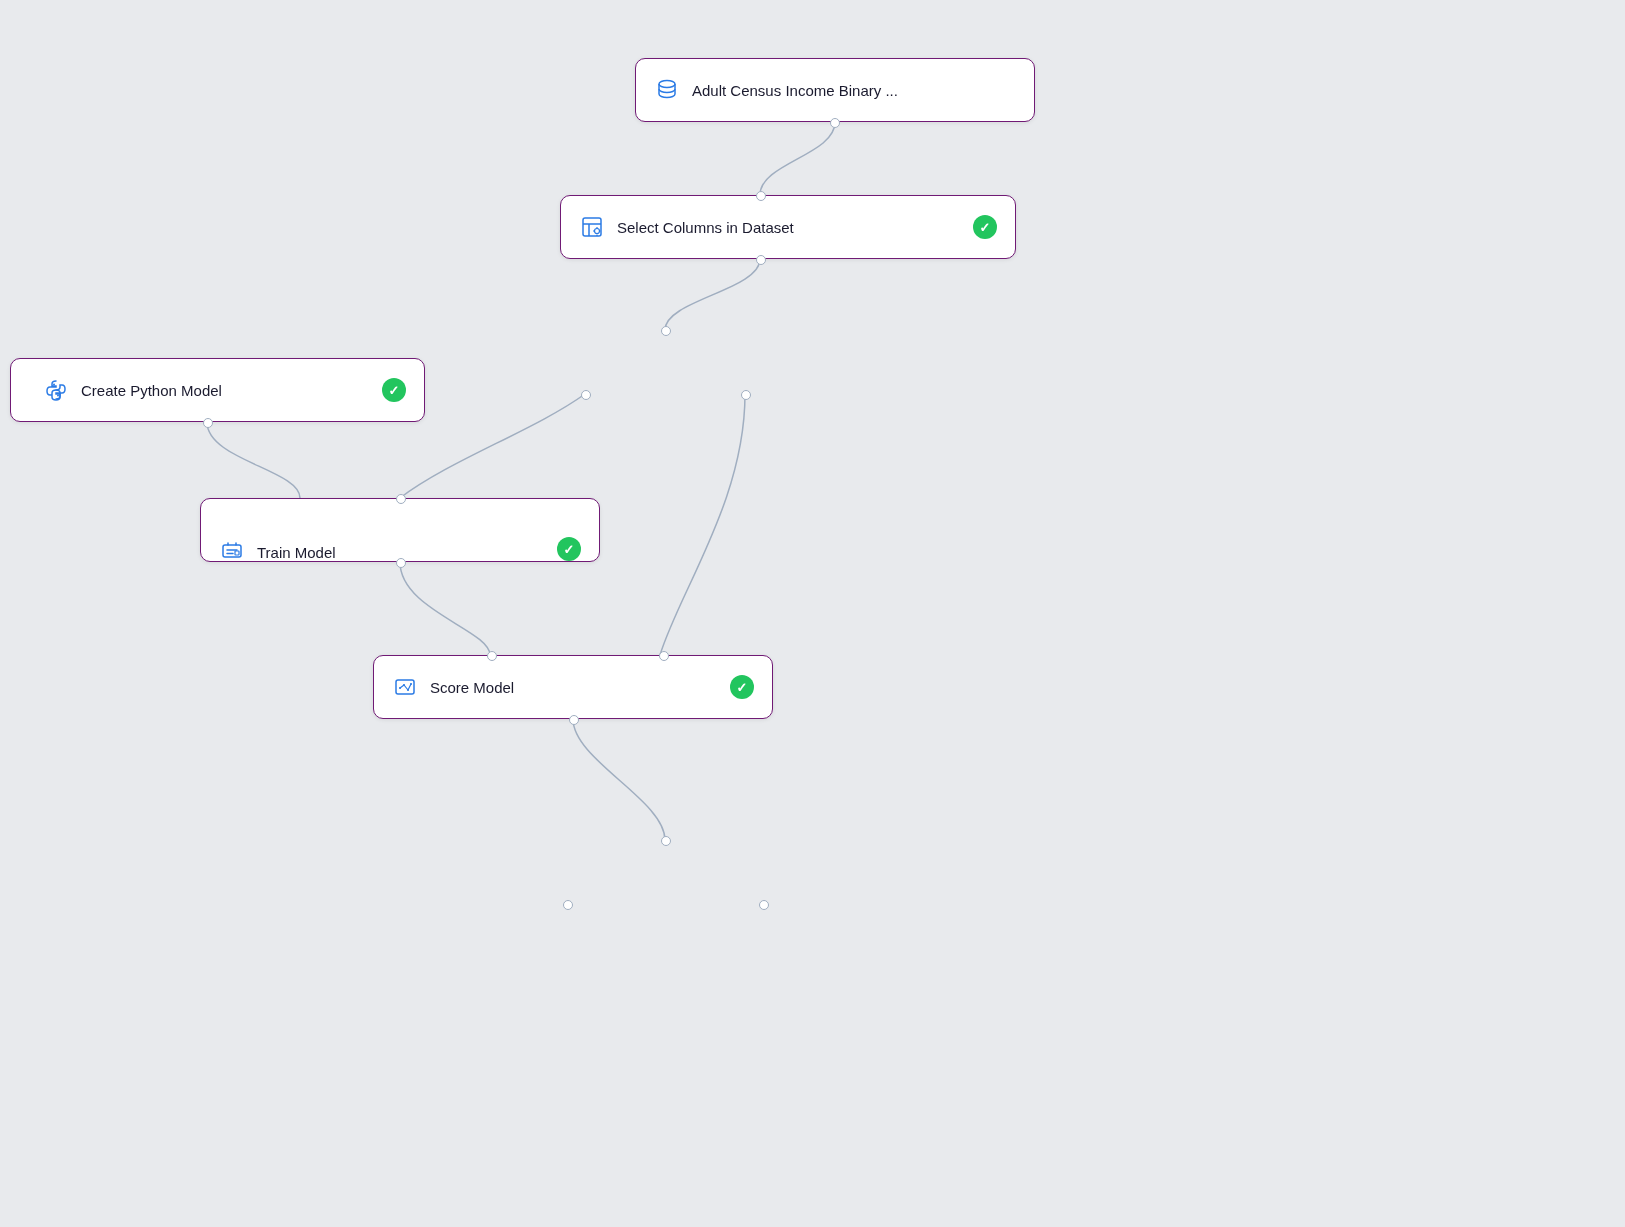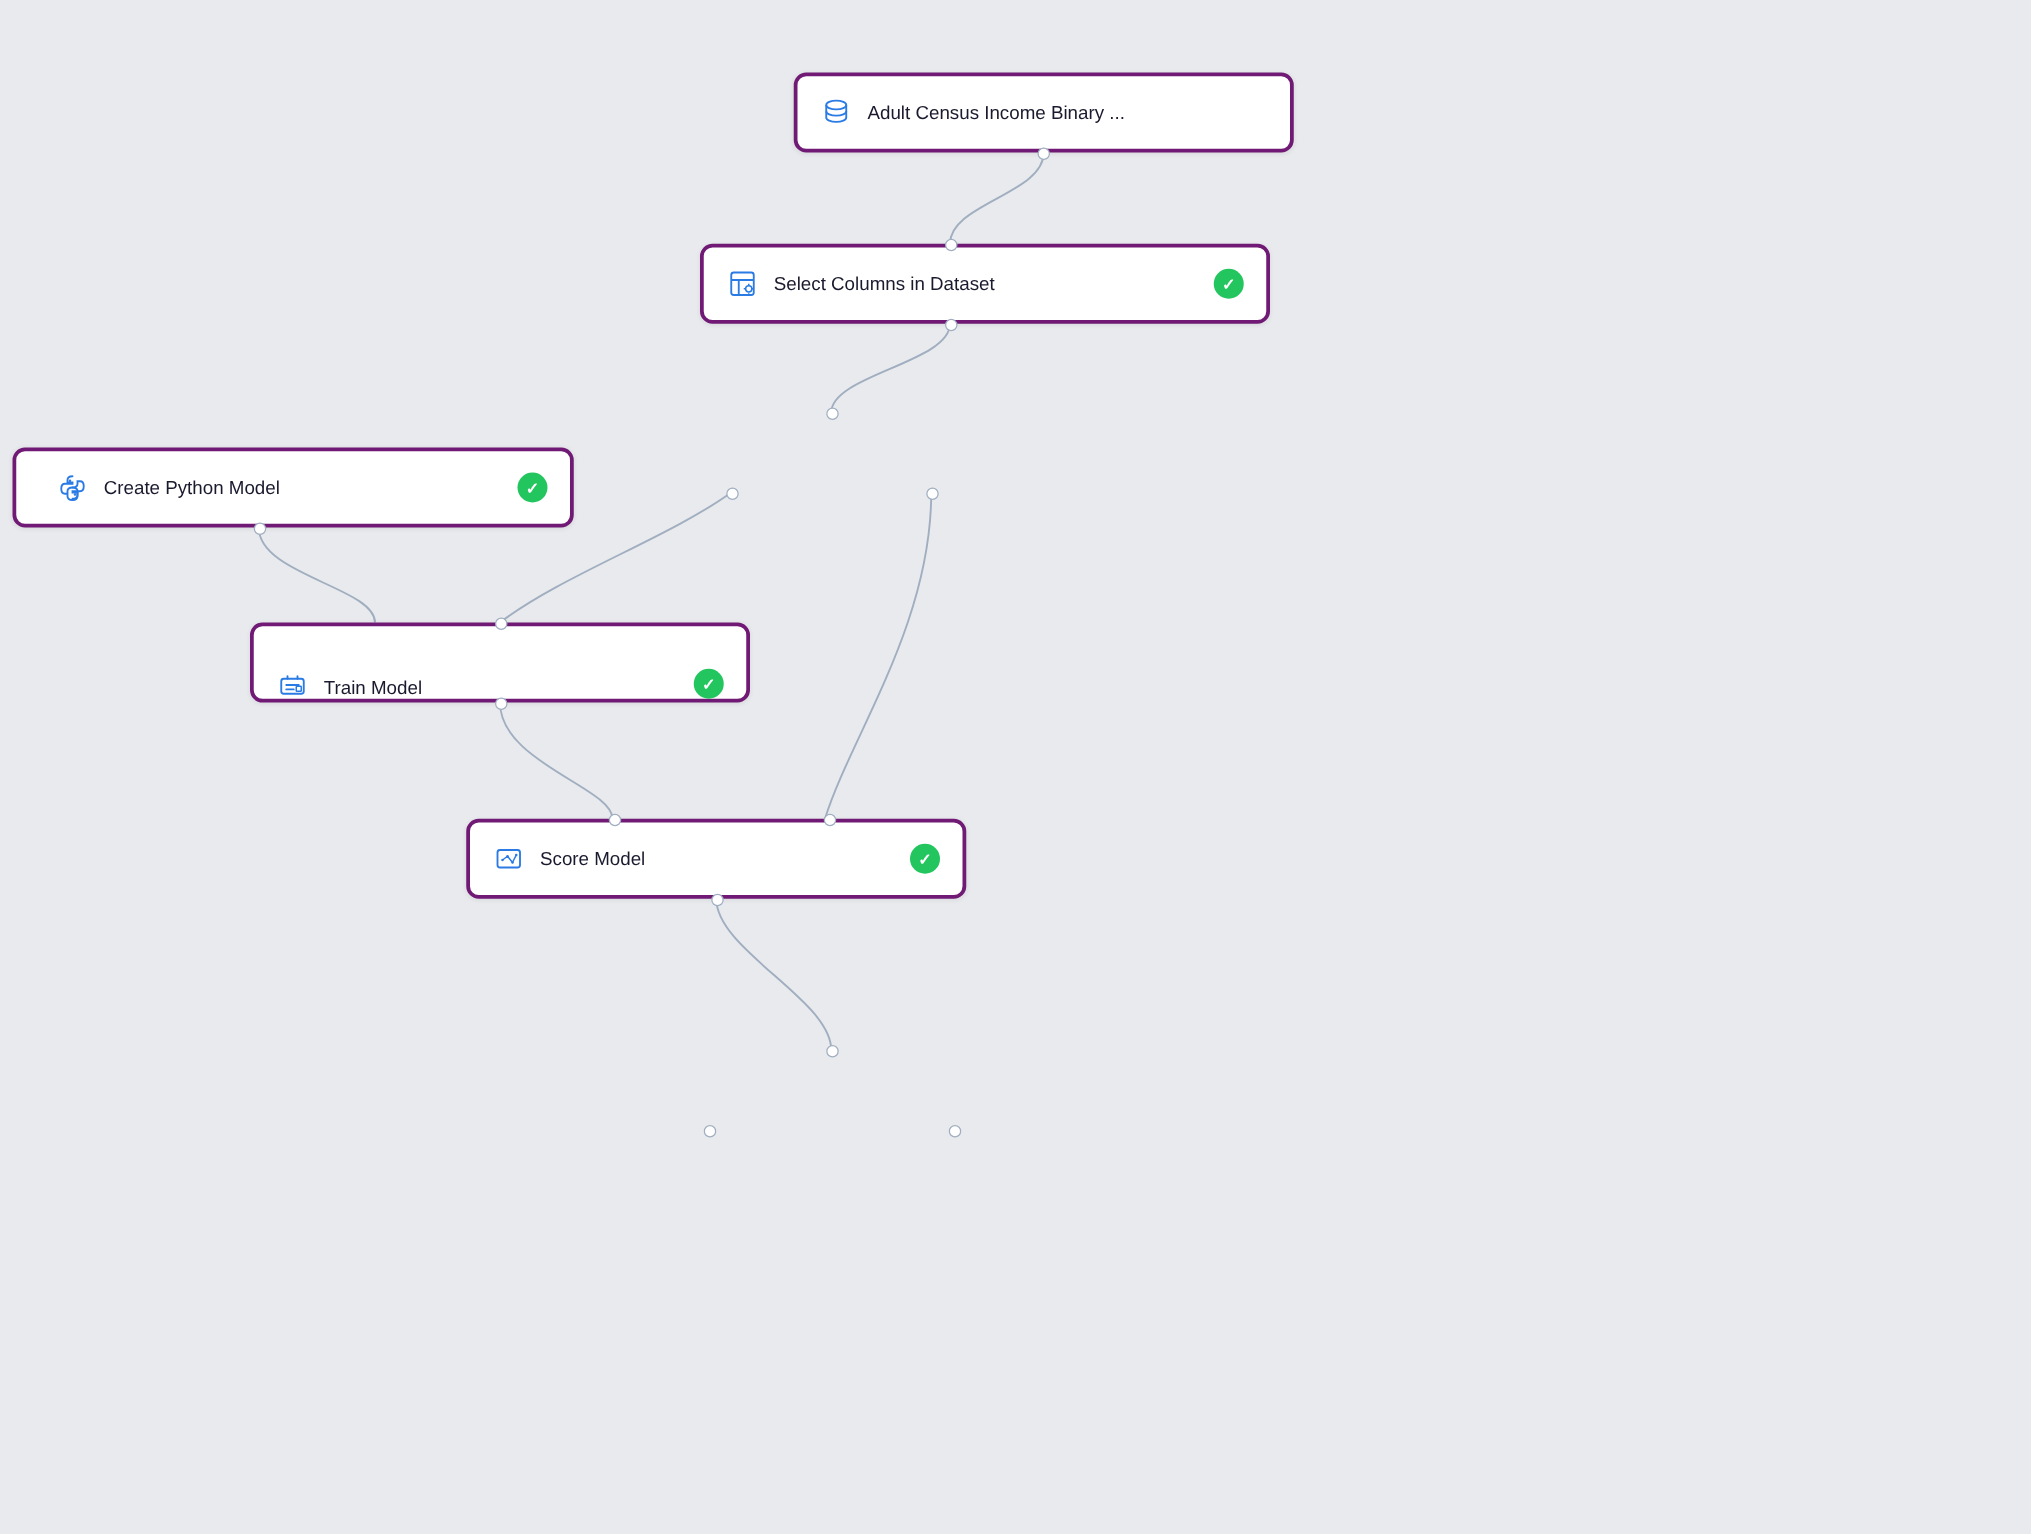--- a/index.html
+++ b/index.html
@@ -15,21 +15,21 @@
 
     .canvas {
       position: relative;
       width: 100%;
       height: 100%;
     }
 
     .node {
       position: absolute;
       background: #ffffff;
-      border: 3px solid #701a75;
+      border: 1px solid #701a75;
       border-radius: 10px;
       display: flex;
       align-items: center;
       padding: 0 18px;
       height: 64px;
       box-shadow: 0 1px 4px rgba(0,0,0,0.08);
       gap: 12px;
     }
 
     .node-label {
@@ -138,21 +138,21 @@
       </svg>
     </span>
     <span class="node-label">Select Columns in Dataset</span>
     <div class="check-icon"></div>
   </div>
 
   <div class="connector-dot" style="left: 756px; top: 255px;"></div>
 
   <div class="connector-dot" style="left: 661px; top: 326px;"></div>
 
-  <div class="node" style="left: 10px; top: 358px; width: 449px; padding-left: 32px;">
+  <div class="node" style="left: 10px; top: 358px; width: 415px; padding-left: 32px;">
     <span class="node-icon">
       <svg width="22" height="22" viewBox="0 0 22 22" fill="none" xmlns="http://www.w3.org/2000/svg">
         <path d="M11 2C8.5 2 7 3.2 7 5v2h4v1H5c-2 0-3 1.5-3 4s1 4 3 4h2v-2c0-2 1.5-3 4-3s4 1 4 3v4c0 2-1 3-4 3s-4-1-4-3v-1" stroke="#2b7be5" stroke-width="1.5" stroke-linecap="round"></path>
         <path d="M11 20c2.5 0 4-1.2 4-3v-2h-4v-1h6c2 0 3-1.5 3-4s-1-4-3-4h-2v2c0 2-1.5 3-4 3" stroke="#2b7be5" stroke-width="1.5" stroke-linecap="round"></path>
         <circle cx="9" cy="5.5" r="1" fill="#2b7be5"></circle>
         <circle cx="13" cy="16.5" r="1" fill="#2b7be5"></circle>
       </svg>
     </span>
     <span class="node-label">Create Python Model</span>
     <div class="check-icon"></div>

